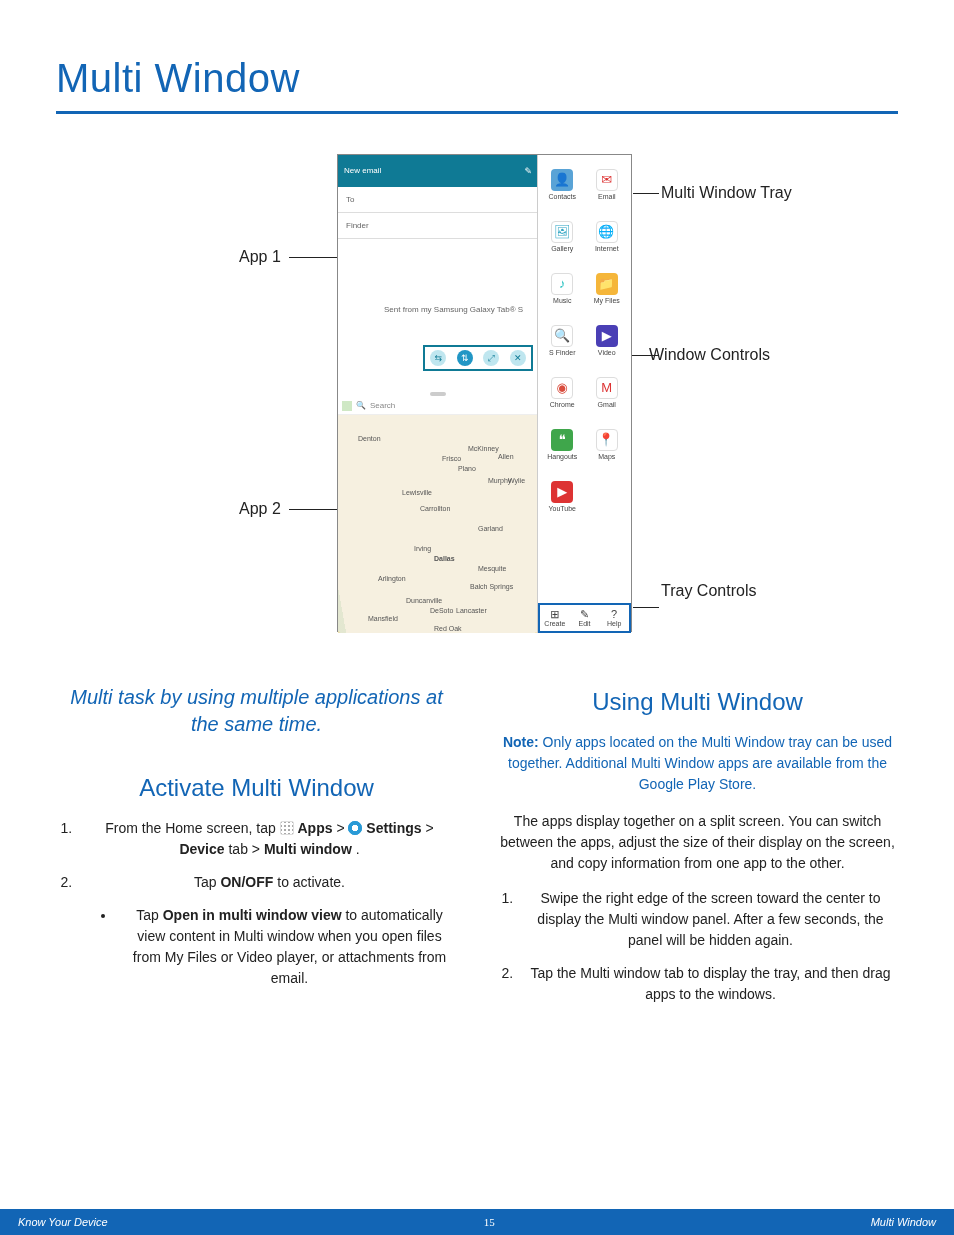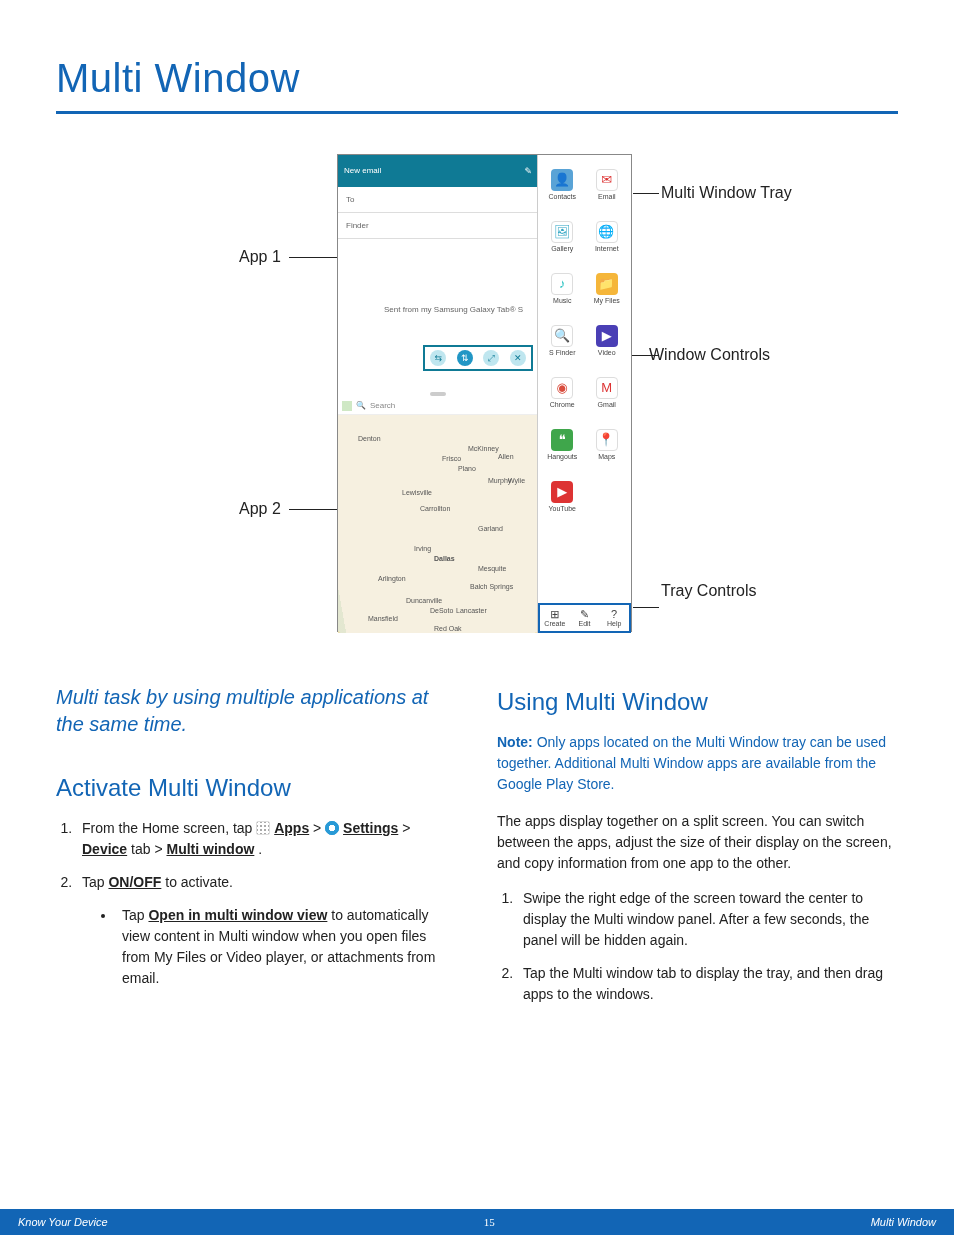--- a/index.html
+++ b/index.html
@@ -161,41 +161,41 @@
   
   .label{
     position:absolute;
     font-size:16px; color:#222;
   }
   .line{
     position:absolute; background:#222; height:1px;
   }
   
   .columns{
-    display:flex; gap:40px;
+    display:flex; gap:40px;text-align:center;
   }
   .col{ flex:1; font-size:14px; line-height:1.5; }
   .tagline{
     font-style:italic;
     color:#1265b5;
     font-size:20px;
     margin-bottom:32px;
     line-height:1.35;
   }
   h2.section{
     color:#1265b5;
     font-weight:400;
     font-size:24px;
     margin-bottom:12px;
   }
   ol.steps{ margin-left: 20px; margin-bottom:14px;}
   ol.steps li{ margin-bottom:12px; padding-left:6px;}
   ul.bullets{ list-style: disc; margin-left: 34px; }
   ul.bullets li{ }
-  .b{font-weight:bold;text-decoration:underline;}
+  .b{font-weight:bold;}
   .note, .tip { color:#1265b5; margin:12px 0 16px; }
   .note .lbl, .tip .lbl{ font-weight:bold; }
   p.body{ margin-bottom:14px; }
   .inline-icon{
     display:inline-block; width:14px; height:14px;
     vertical-align:-2px;
     border-radius:2px;
   }
   .apps-dots{
     background:

